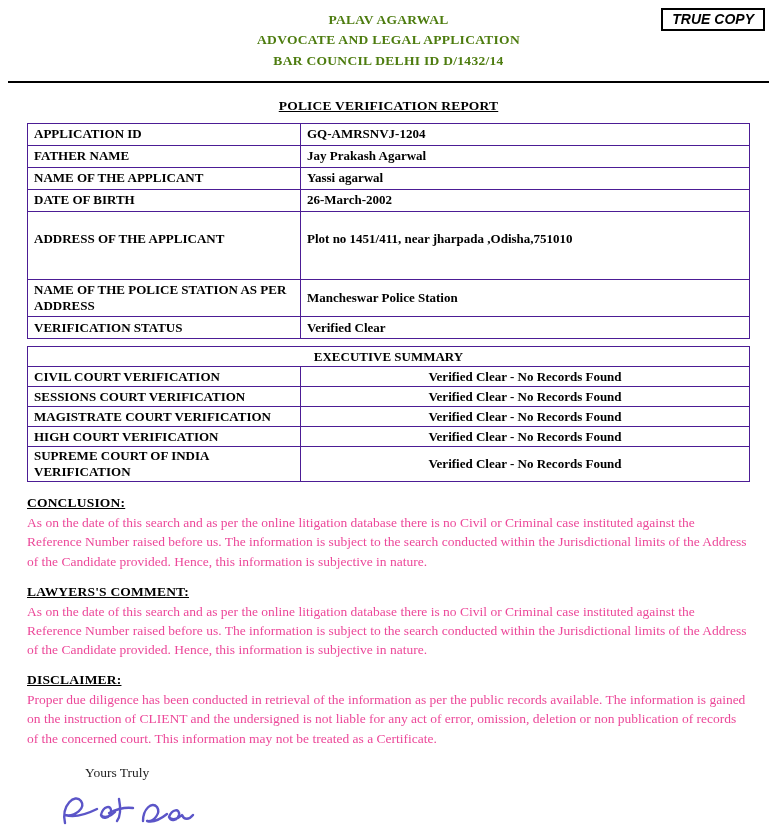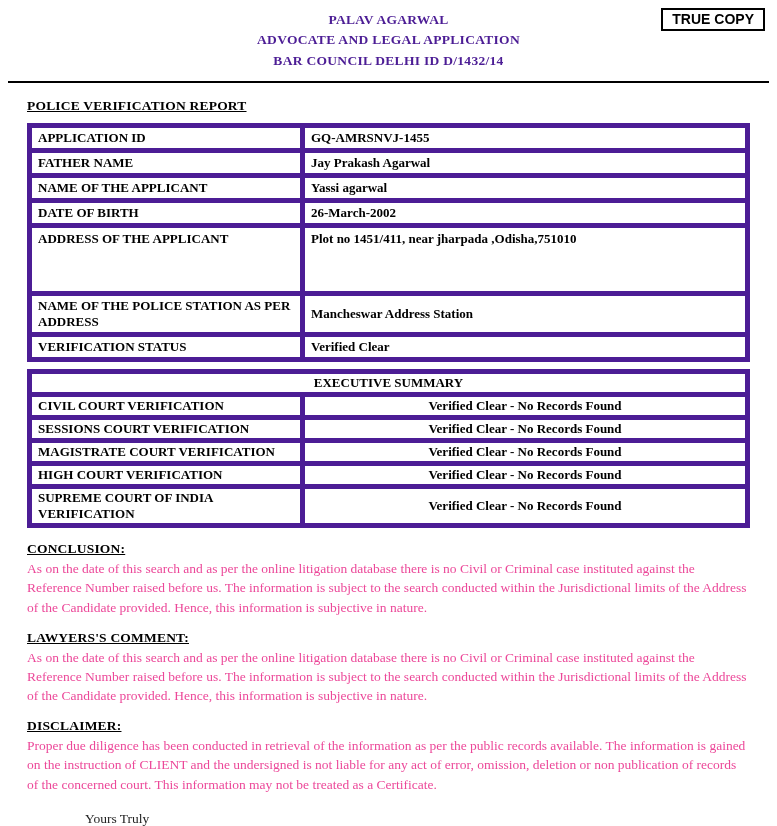--- a/index.html
+++ b/index.html
@@ -8,37 +8,37 @@
     width:777px; height:826px; overflow:hidden;
     font-family:"Liberation Serif", serif; color:#1b1b1b;
   }
   .page { position:relative; width:777px; height:826px; padding:10px 27px 16px; }
 
   
   .true-copy {
     position:absolute; top:8px; right:12px;
     border:2px solid #000; padding:1px 9px 2px;
     font-family:"Liberation Sans", sans-serif;
-    font-weight:bold; font-size:14px; color:#000;
+    font-weight:bold; font-style:italic; font-size:14px; color:#000;
   }
 
   
-  .letterhead { text-align:center; font-weight:bold; font-size:13.5px; color:#4c1d95; line-height:1.5; letter-spacing:.3px; }
+  .letterhead { text-align:center; font-weight:bold; font-size:13.5px; color:#4d7c0f; line-height:1.5; letter-spacing:.3px; }
   .rule { border:none; border-top:2px solid #000; margin:10px -19px 0; }
 
-  .doc-title { margin:13px 0 9px; }
+  .doc-title { text-align:center; margin:13px 0 9px; }
   .doc-title span { font-weight:bold; font-size:13.5px; text-decoration:underline; letter-spacing:.2px; color:#000; }
 
   
   table { width:100%; border-collapse:collapse; font-size:13px; color:#000; }
-  td { border:5px solid #4c1d95; padding:2px 6px; font-weight:bold; vertical-align:middle; }
+  td { border:1px solid #4c1d95; padding:2px 6px; font-weight:bold; vertical-align:middle; }
   .details td.lbl { width:273px; }
   .details tr { height:22px; }
   .details tr.row-address { height:68px; }
-  .details tr.row-address td { vertical-align:top; padding-top:3px; }
+  .details tr.row-address td { vertical-align:top; padding-top:19px; }
   .details tr.row-police { height:36px; }
   .details tr.row-police td.lbl { line-height:1.25; }
 
   .summary { margin-top:7px; }
   .summary tr { height:20px; }
   .summary td { padding:1px 6px; }
   .summary .sum-head td { text-align:center; height:19px; }
   .summary td.lbl { width:273px; }
   .summary td.val { text-align:center; }
 
@@ -66,41 +66,41 @@
   <hr class="rule">
 
   <div class="doc-title">
     <span>POLICE VERIFICATION REPORT</span>
   </div>
 
   <table class="details">
     <tbody>
       <tr>
         <td class="lbl">APPLICATION ID</td>
-        <td class="val">GQ-AMRSNVJ-1455</td>
+        <td class="val">GQ-AMRSNVJ-1204</td>
       </tr>
       <tr>
         <td class="lbl">FATHER NAME</td>
         <td class="val">Jay Prakash Agarwal</td>
       </tr>
       <tr>
         <td class="lbl">NAME OF THE APPLICANT</td>
         <td class="val">Yassi agarwal</td>
       </tr>
       <tr>
         <td class="lbl">DATE OF BIRTH</td>
         <td class="val">26-March-2002</td>
       </tr>
       <tr class="row-address">
         <td class="lbl">ADDRESS OF THE APPLICANT</td>
         <td class="val">Plot no 1451/411, near jharpada ,Odisha,751010</td>
       </tr>
       <tr class="row-police">
         <td class="lbl">NAME OF THE POLICE STATION AS PER ADDRESS</td>
-        <td class="val">Mancheswar Address Station</td>
+        <td class="val">Mancheswar Police Station</td>
       </tr>
       <tr>
         <td class="lbl">VERIFICATION STATUS</td>
         <td class="val">Verified Clear</td>
       </tr>
     </tbody>
   </table>
 
   <table class="summary">
     <tbody>

